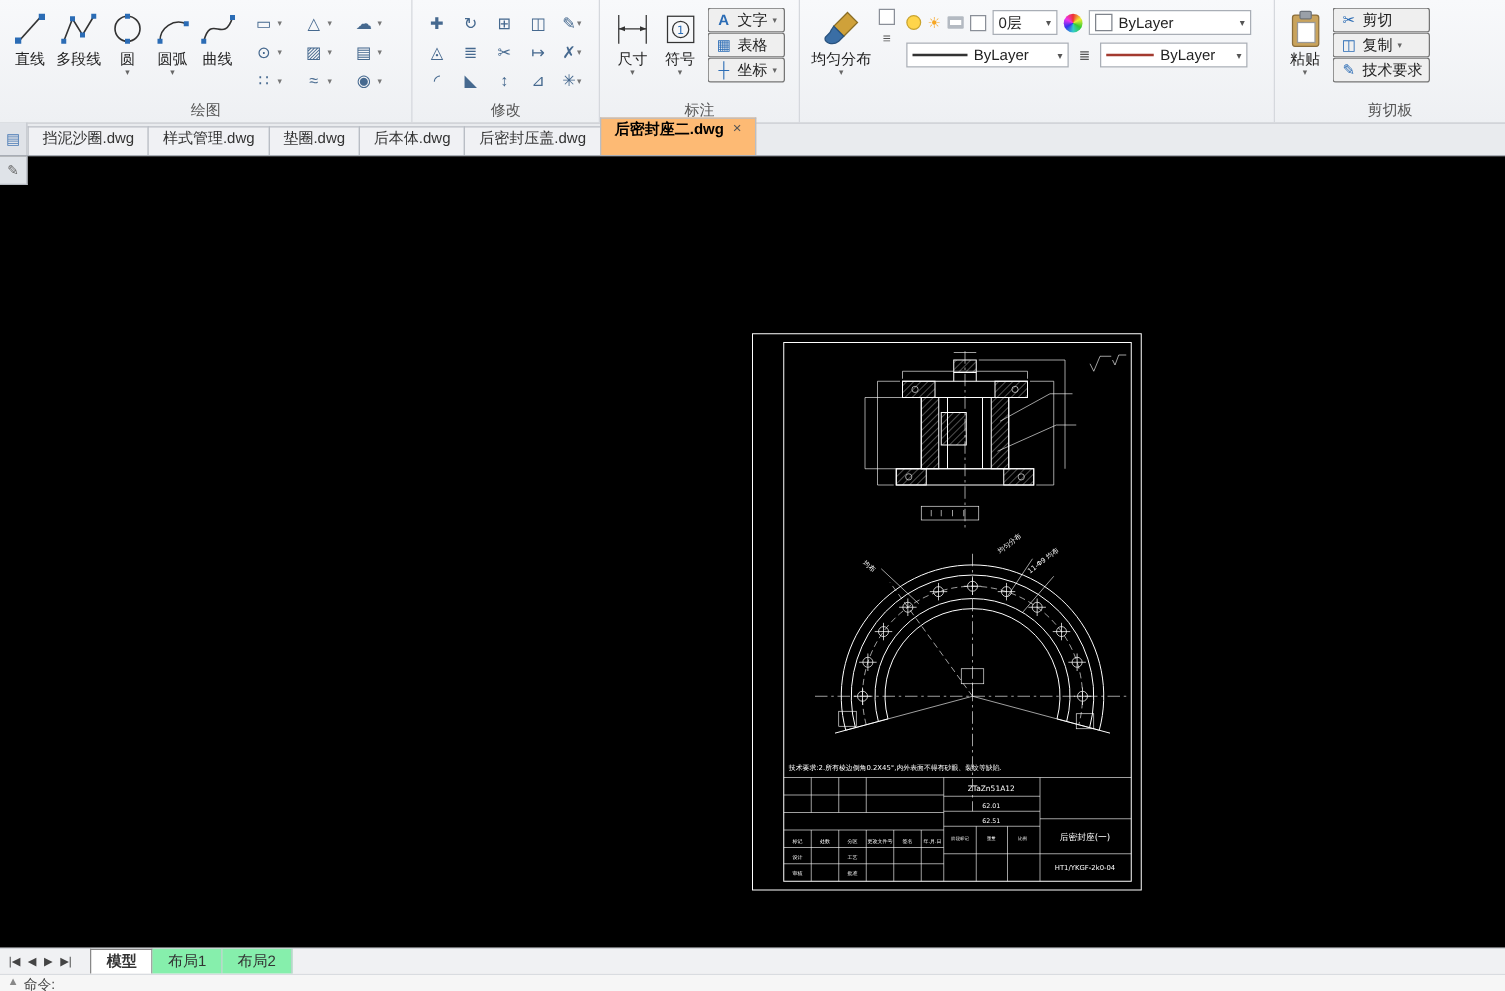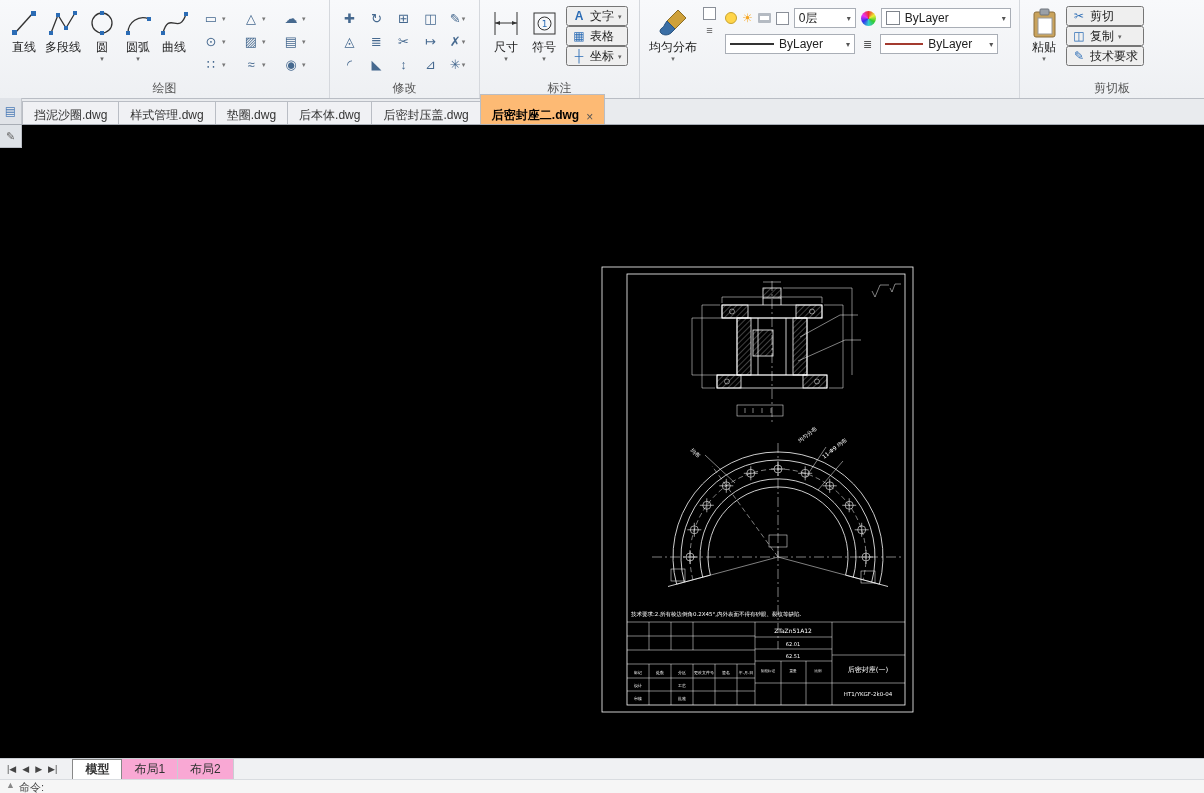--- a/index.html
+++ b/index.html
@@ -38,21 +38,21 @@
   .printer{width:13px;height:10px;background:#b4bac2;position:relative;border-radius:1px;flex:none}
   .printer:after{content:"";position:absolute;left:2px;top:3px;right:2px;height:4px;background:#fff}
   .chip{width:11px;height:11px;border:1px solid #8a8f98;background:#fff;flex:none}
   .wheel{width:15px;height:15px;border-radius:50%;background:conic-gradient(#e33,#ee3,#3c3,#3cc,#33e,#e3e,#e33);flex:none}
   .tinybtn{background:none;border:0;color:#555;font-size:11px;padding:1px 3px;cursor:default}
 
   
   .tabbar{height:26px;background:#e9ebee;display:flex;align-items:flex-end;border-bottom:1px solid #a8adb5;box-sizing:border-box}
   .tab-strip-btn{width:21px;height:26px;display:flex;align-items:center;justify-content:center;font-size:12px;color:#4a7ab5;background:#e0e3e8;border-right:1px solid #c2c6cc}
   #doc-tabs{display:flex;align-items:flex-end;height:100%}
-  .doc-tab{height:23px;padding:0 11px;border:1px solid #b9bdc4;border-bottom:0;background:#f0f1f4;font-size:12px;display:flex;align-items:flex-end;gap:7px;color:#333;margin-right:-1px;box-sizing:border-box;white-space:nowrap}
+  .doc-tab{height:23px;padding:0 11px;border:1px solid #b9bdc4;border-bottom:0;background:#f0f1f4;font-size:12px;display:flex;align-items:flex-start;gap:7px;color:#333;margin-right:-1px;box-sizing:border-box;white-space:nowrap}
   .doc-tab.active{background:#fdba74;font-weight:bold;height:30px;color:#000}
   .dt-close{font-size:12px;color:#555;font-weight:normal}
 
   
   .canvas{flex:1;background:#000;position:relative}
   .canvas svg{position:absolute;left:0;top:0;width:100%;height:100%;display:block}
   .corner-btn{position:absolute;left:0;top:0;width:21px;height:22px;background:#dfe3e8;border-right:1px solid #b9bdc4;border-bottom:1px solid #b9bdc4;display:flex;align-items:center;justify-content:center;font-size:11px;color:#666;z-index:2}
 
   
   .asm{stroke:#fff;fill:none;stroke-width:.8}
@@ -60,21 +60,21 @@
   .dim{stroke-width:.5}
   .cl{stroke-width:.5;stroke-dasharray:10 3 2 3}
   .dash{stroke-dasharray:5 3}
   .tb{stroke:#fff;stroke-width:.5;fill:none}
   .tbt{fill:#fff;stroke:none;font-family:"DejaVu Sans",sans-serif}
 
   
   .layoutbar{height:21px;background:#f0f1f3;border-top:1px solid #c9cdd3;display:flex;align-items:center;font-size:12px;color:#333;padding-left:4px;box-sizing:border-box}
   .nav-btn{background:none;border:0;font-size:9px;color:#444;padding:0 3px;cursor:default}
   #layout-tabs{display:flex;height:100%;margin-left:12px}
-  .layout-tab{padding:0 12px;display:flex;align-items:center;border-right:1px solid #c9cdd3;background:#f9a8d4;white-space:nowrap}
+  .layout-tab{padding:0 12px;display:flex;align-items:center;border-right:1px solid #c9cdd3;background:#86efac;white-space:nowrap}
   .layout-tab.active{background:#fff;font-weight:bold;border:1px solid #888;border-bottom:0}
 
   
   .cmdbar{height:14px;background:#f6f6f6;border-top:1px solid #d9dce0;font-size:11px;color:#444;padding-left:6px;overflow:hidden;display:flex;align-items:flex-start;gap:4px;box-sizing:border-box}
   .cmd-ic{color:#888;font-size:9px}
 </style>
 </head>
 <body>
 
 <div class="app">
@@ -296,21 +296,21 @@
         <div class="mini-col" style="margin-left:0">
           <button class="tinybtn"><span class="chip" style="display:inline-block"></span></button>
           <button class="tinybtn">≡</button>
         </div>
         <div class="props-main">
           <div class="prow">
             <span class="bulb"></span>
             <span class="sun">☀</span>
             <span class="printer"></span>
             <span class="chip"></span>
-            <div class="combo" style="width:62px">
+            <div class="combo" style="width:52px">
               <span>0层</span>
               <span class="cend">▾</span>
             </div>
             <span class="wheel"></span>
             <div class="combo" style="width:130px">
               <span class="swatch"></span>
               <span>ByLayer</span>
               <span class="cend">▾</span>
             </div>
           </div>

